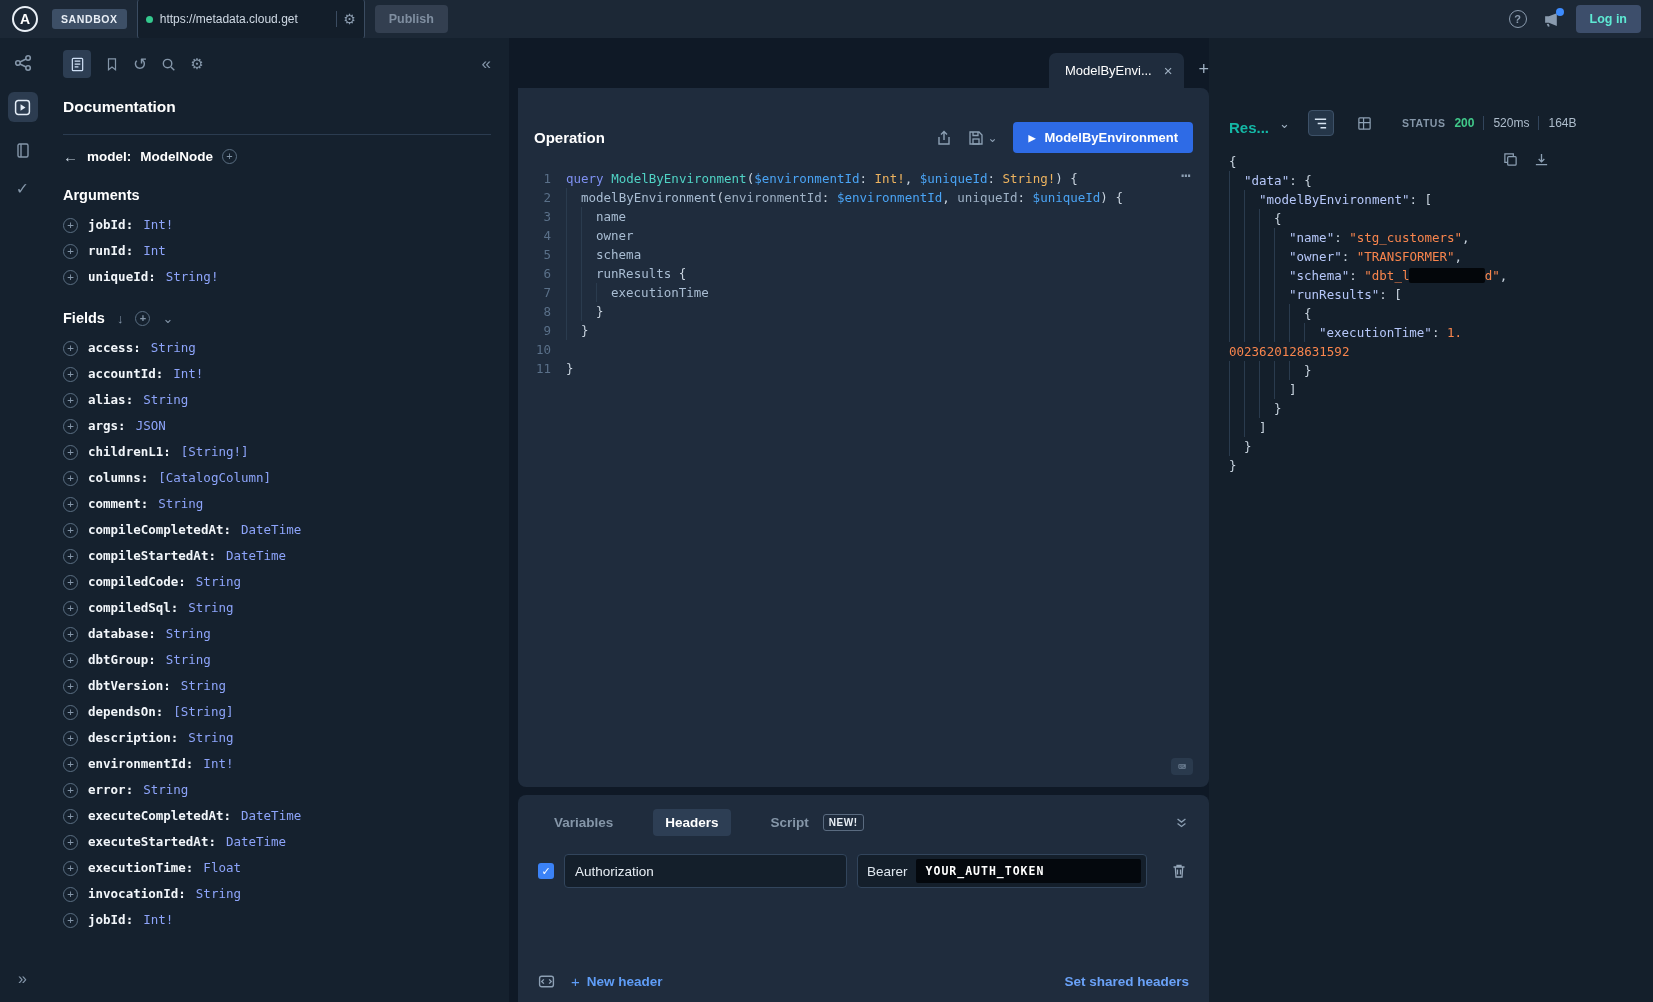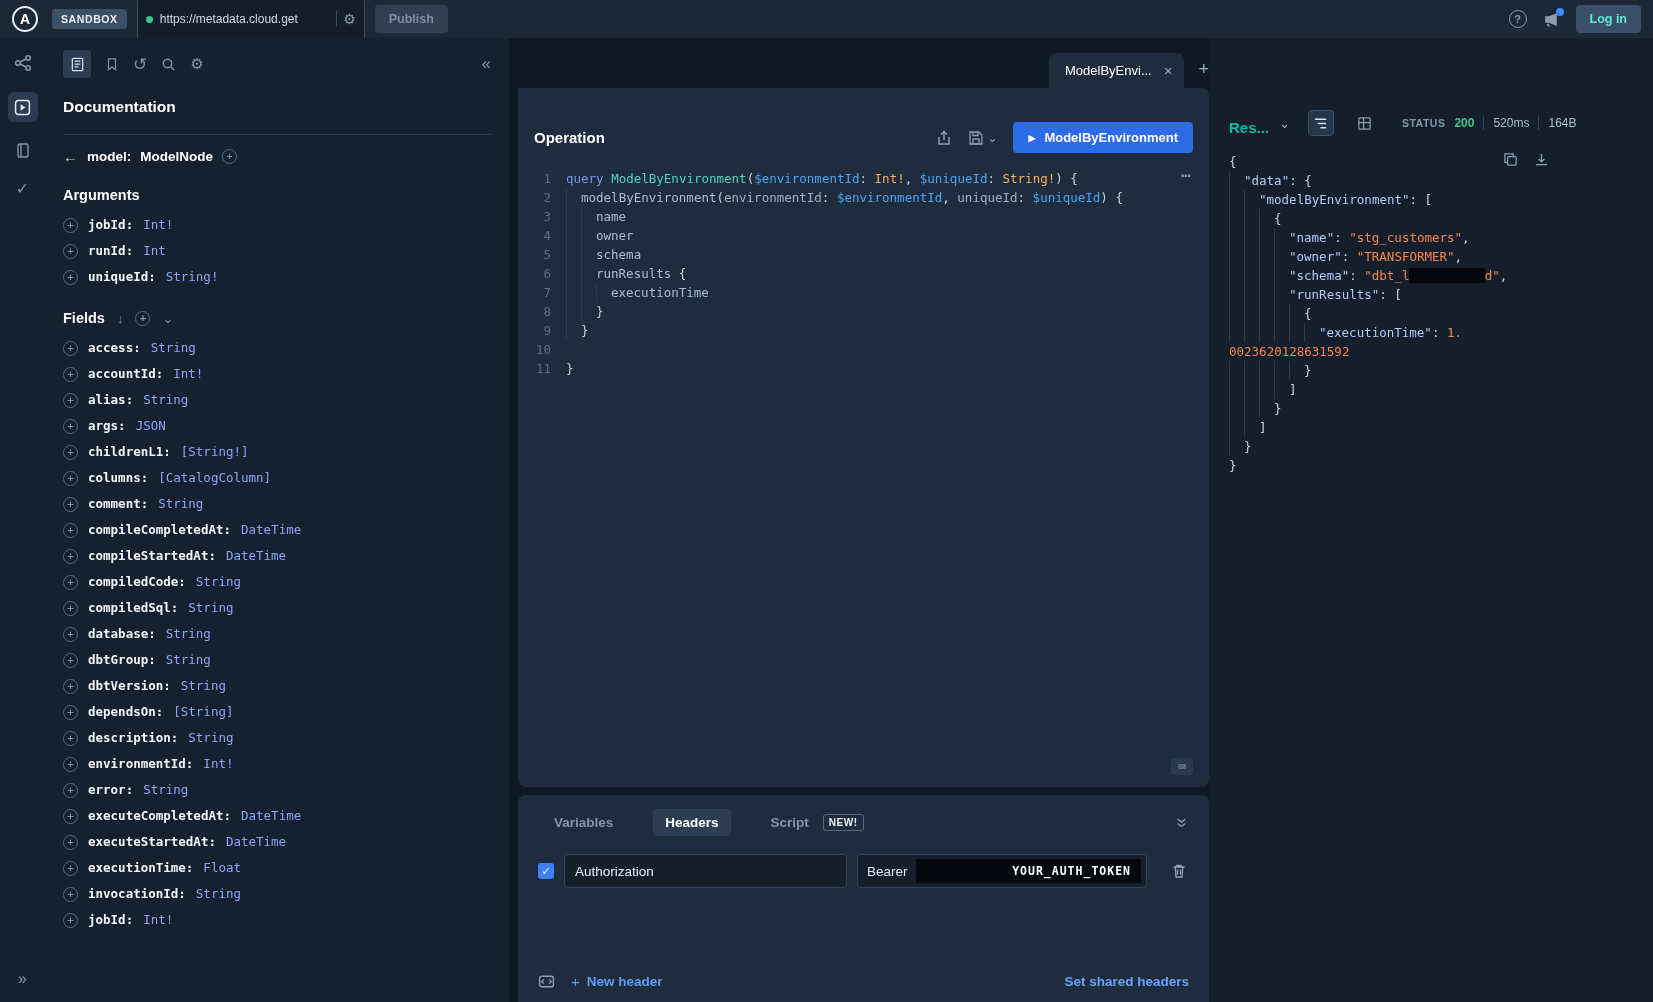--- a/index.html
+++ b/index.html
@@ -2,21 +2,21 @@
 <html><head>
 <meta charset="utf-8">
 <style>
   * { margin:0; padding:0; box-sizing:border-box; }
   html,body { width:1653px; height:1002px; overflow:hidden; }
   body {
     font-family:"Liberation Sans", sans-serif;
     background:#0f1926; color:#dde6ef;
     font-size:13px;
   }
-  .mono { font-family:"DejaVu Sans Mono", monospace;text-align:right; }
+  .mono { font-family:"DejaVu Sans Mono", monospace; }
 
   
   .topbar { height:38px; background:#1c2836; display:flex; align-items:center; padding:0 12px; gap:10px; }
   .logo { width:26px; height:26px; border:2px solid #e9eff6; border-radius:50%; display:flex; align-items:center; justify-content:center; font-weight:bold; font-size:14px; color:#fff; margin-right:4px; }
   .sandbox-badge { background:#3d4f66; color:#e8eef5; font-size:10.5px; font-weight:bold; letter-spacing:.6px; padding:4px 9px; border-radius:3px; }
   .url-bar { display:flex; align-items:center; gap:7px; background:#131e2a; border:1px solid #3b4c61; border-radius:4px; padding:20px 8px; width:228px; height:27px; }
   .status-dot { width:7px; height:7px; border-radius:50%; background:#34c98e; flex:none; }
   .url-text { font-size:12px; color:#cfd9e4; white-space:nowrap; overflow:hidden; flex:1; }
   .url-gear { color:#8a9bae; font-size:14px; border-left:1px solid #3b4c61; padding-left:6px; cursor:pointer; }
   .btn { border:none; border-radius:4px; font-weight:bold; font-size:12.5px; padding:7px 14px; cursor:pointer; font-family:inherit; }

